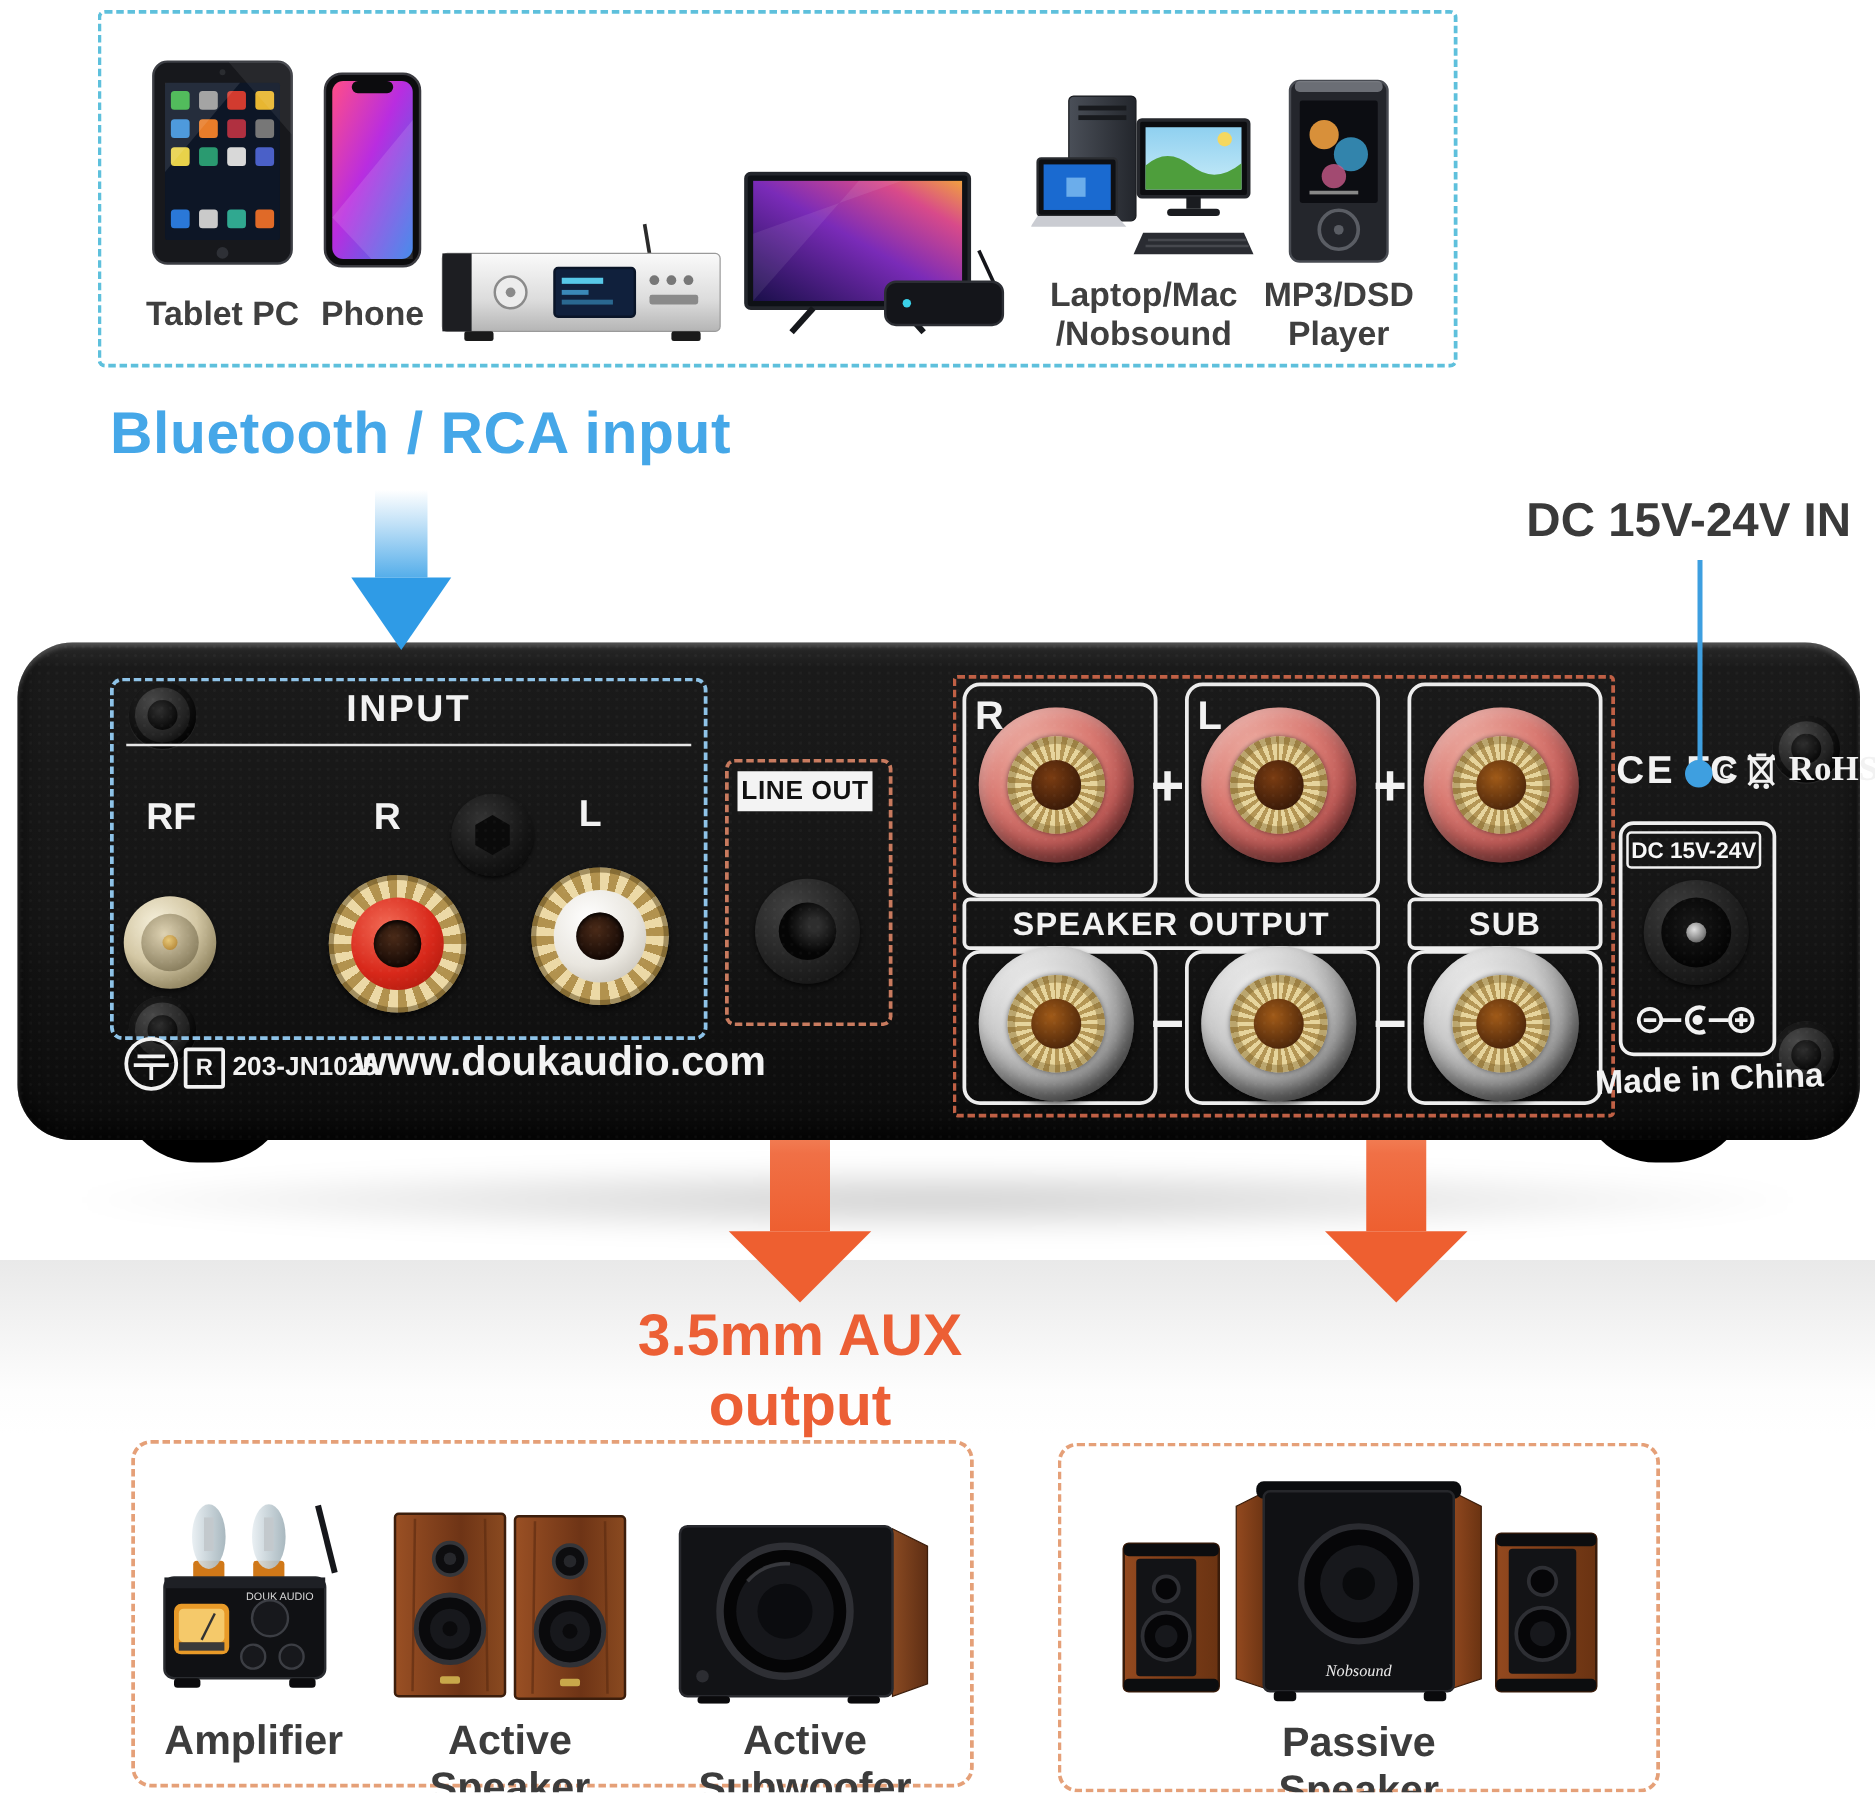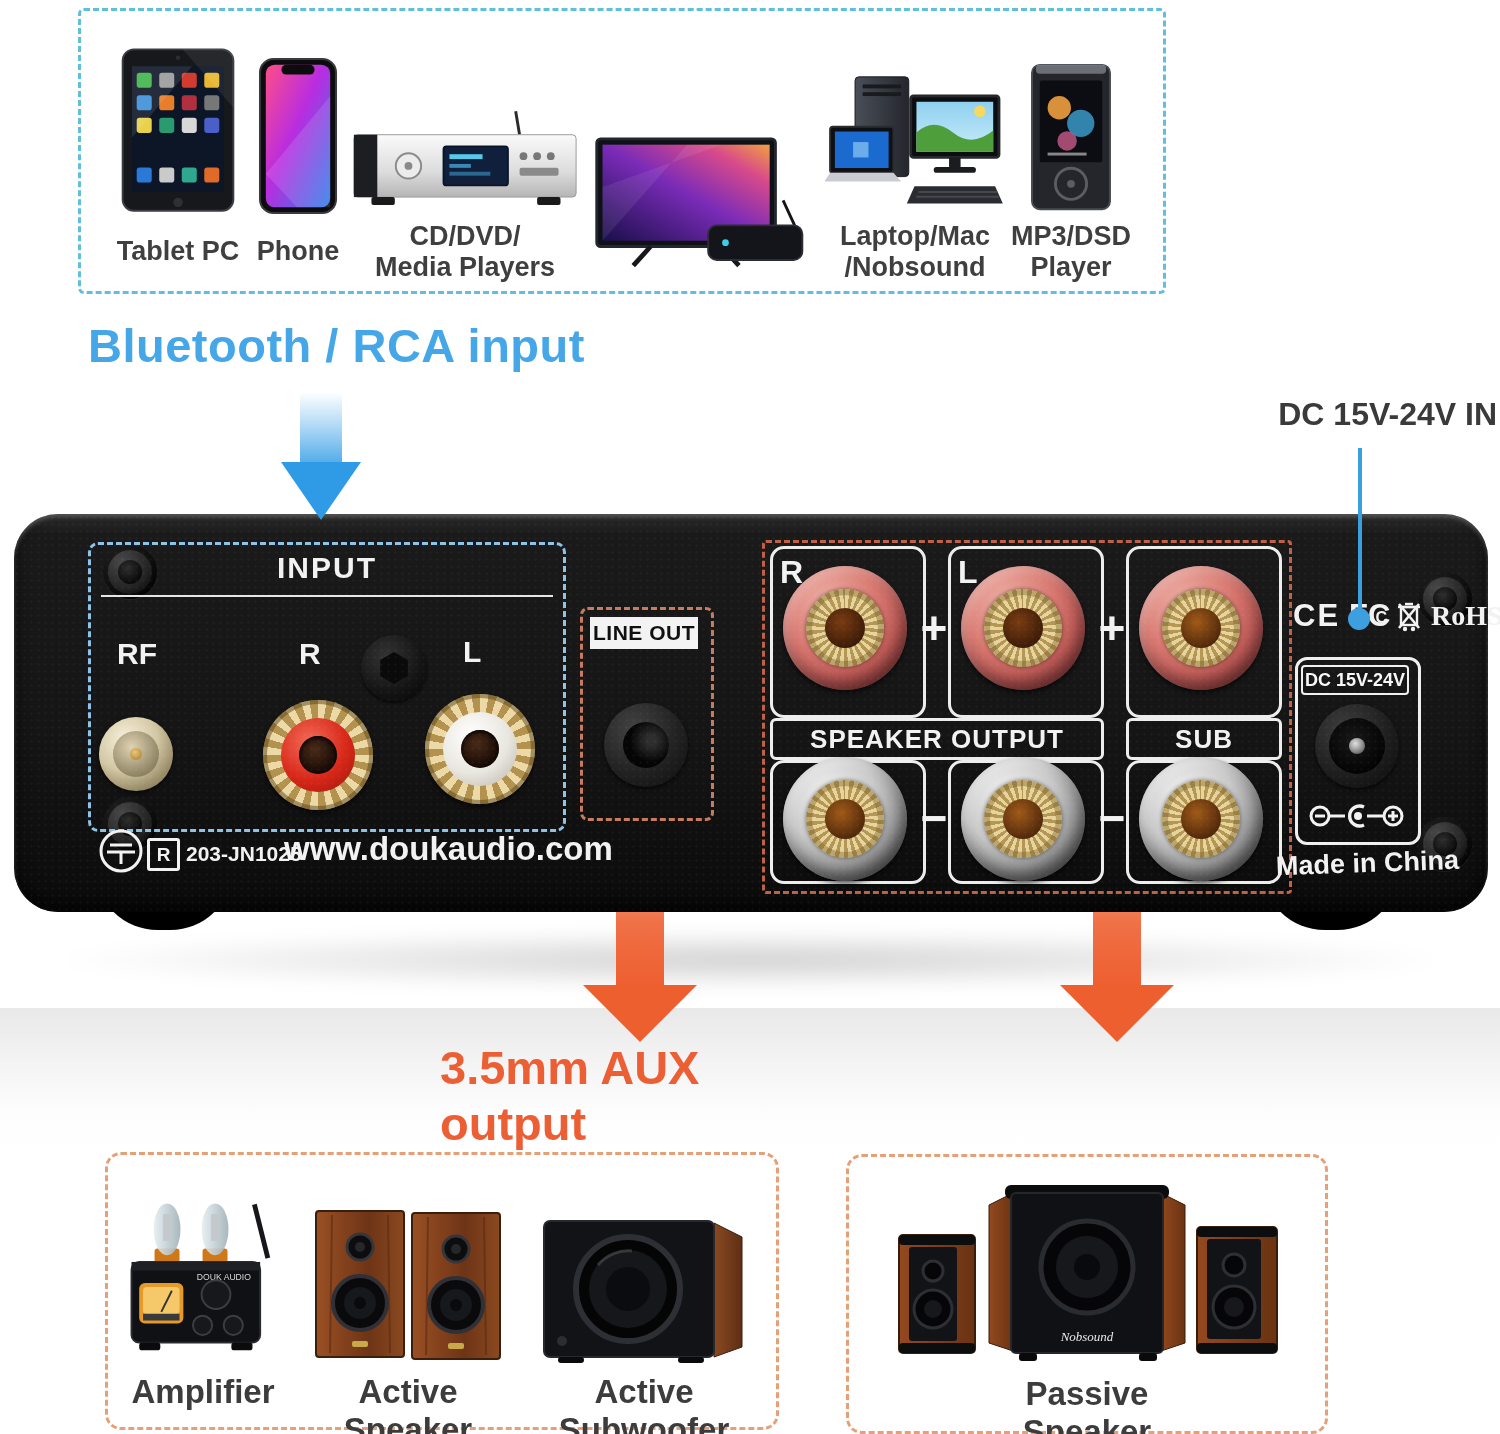--- a/index.html
+++ b/index.html
@@ -11,29 +11,29 @@
   
   .sources-box{left:78px;top:8px;width:1082px;height:280px;border:3px dashed #5ec0dc;border-radius:6px;z-index:1;}
   .device{position:absolute;top:8px;bottom:8px;display:flex;flex-direction:column;align-items:center;justify-content:flex-end;}
   .d-tablet{left:32px;width:130px;} .d-phone{left:176px;width:82px;} .d-cd{left:269px;width:230px;}
   .d-tv{left:512px;width:215px;} .d-computer{left:744px;width:180px;} .d-mp3{left:940px;width:100px;}
   .device-label{min-height:62px;display:flex;align-items:center;justify-content:center;text-align:center;
                 font-weight:700;font-size:27px;line-height:1.15;color:#3f3f3f;margin-top:6px;}
 
   
   .heading-blue{left:88px;top:318px;font-size:47px;font-weight:700;color:#45a7e8;letter-spacing:.5px;z-index:2;}
-  .heading-dc{left:1205px;top:396px;width:292px;text-align:right;font-size:32px;font-weight:700;color:#3a3a3a;z-index:2;}
+  .heading-dc{left:1205px;top:396px;width:292px;text-align:center;font-size:38px;font-weight:700;color:#3a3a3a;z-index:2;}
   .blue-arrow-shaft{left:300px;top:392px;width:42px;height:70px;z-index:3;
       background:linear-gradient(rgba(255,255,255,0),#bfe0f7 40%,#55aeea);}
   .blue-arrow-head{left:281px;top:462px;width:0;height:0;z-index:3;
       border-left:40px solid transparent;border-right:40px solid transparent;border-top:58px solid #2f9be6;}
   .dc-line{left:1358px;top:448px;width:4px;height:166px;background:#3e9fe0;z-index:3;}
   .dc-dot{left:1348px;top:608px;width:22px;height:22px;border-radius:50%;background:#3e9fe0;z-index:3;}
 
-  .heading-orange{font-size:47px;font-weight:700;color:#ec5f35;line-height:1.2;text-align:left;z-index:2;}
+  .heading-orange{font-size:47px;font-weight:700;color:#ec5f35;line-height:1.2;text-align:center;z-index:2;}
   .h-aux{left:440px;top:1040px;width:400px;}
   .h-chan{left:855px;top:1040px;width:530px;}
 
   
   .surface-band{left:0;top:1008px;width:1500px;height:140px;z-index:0;
       background:linear-gradient(#e9e9e9,#fdfdfd 75%,#fff);}
   .unit-shadow{left:40px;top:930px;width:1420px;height:60px;border-radius:50%;z-index:0;
       background:radial-gradient(ellipse at center,rgba(0,0,0,.18),rgba(0,0,0,0) 70%);filter:blur(8px);}
 
   
@@ -231,22 +231,20 @@
         <rect x="102" y="46" width="34" height="5" fill="#57c8e8"></rect>
         <rect x="102" y="56" width="22" height="4" fill="#3a88b8"></rect>
         <rect x="102" y="64" width="42" height="4" fill="#2a6890"></rect>
         <circle cx="178" cy="48" r="4" fill="#777"></circle>
           <circle cx="192" cy="48" r="4" fill="#777"></circle>
           <circle cx="206" cy="48" r="4" fill="#777"></circle>
         <rect x="174" y="60" width="40" height="8" rx="2" fill="#8a8a8a"></rect>
         <rect x="22" y="90" width="24" height="8" rx="2" fill="#1a1a1a"></rect>
           <rect x="192" y="90" width="24" height="8" rx="2" fill="#1a1a1a"></rect>
       </svg>
-      <div class="device-label ml">CD/DVD/
-Media Players</div>
     </div>
 
     <div class="device d-tv">
       <svg width="215" height="146" viewBox="0 0 220 152">
         <defs>
             <linearGradient id="tv-g" x1="0" y1="1" x2="1" y2="0">
           <stop offset="0" stop-color="#1a0f4a"></stop>
               <stop offset=".5" stop-color="#7a2bb8"></stop>
               <stop offset=".8" stop-color="#d84a8a"></stop>
               <stop offset="1" stop-color="#f0a040"></stop>

